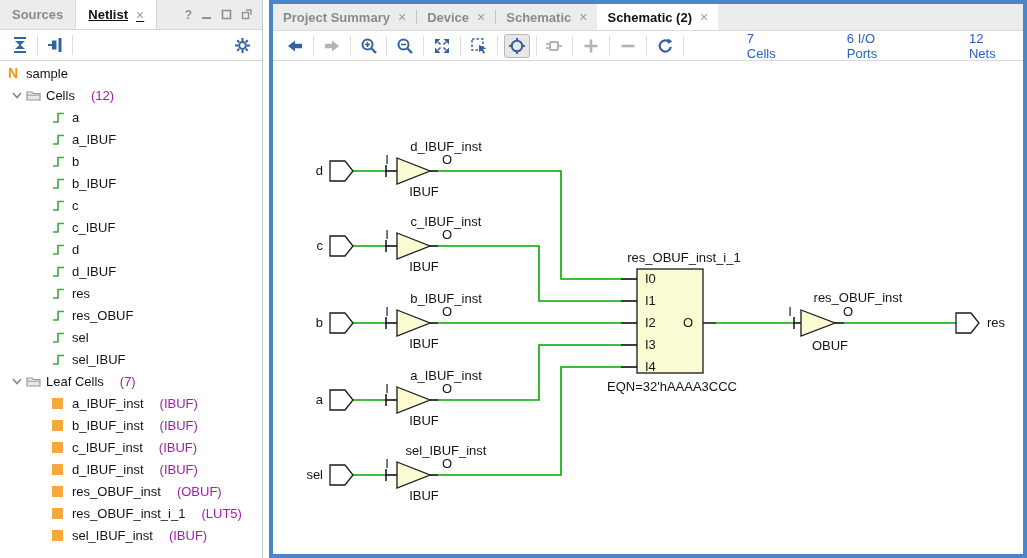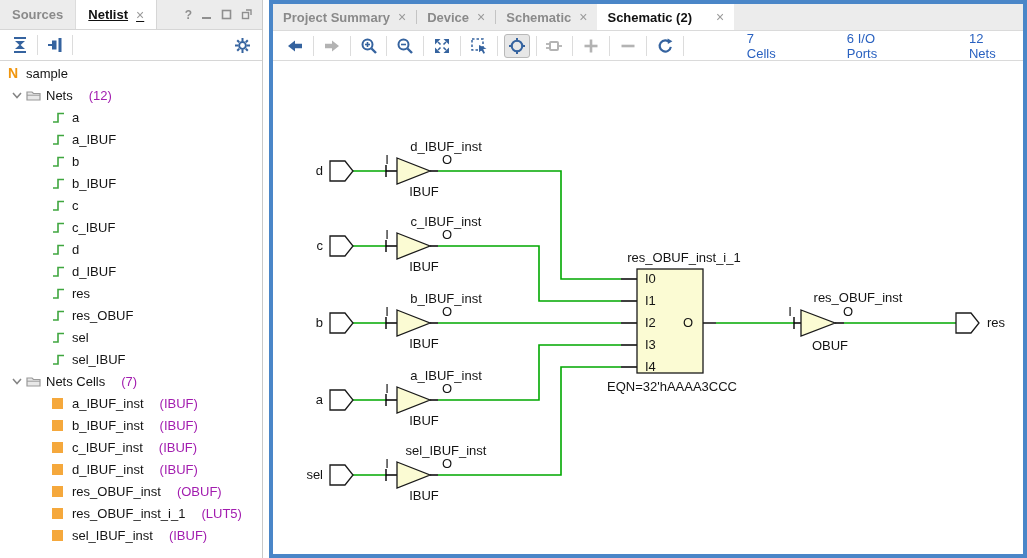--- a/index.html
+++ b/index.html
@@ -39,21 +39,21 @@
   .g-folder { width:20px; display:flex; align-items:center; }
   .item-ic { width:20px; display:flex; align-items:center; }
   .cell-sq { width:11px; height:11px; background:#f5a83c; display:inline-block; margin-right:9px; }
 
   
   .right-panel { position:absolute; left:269px; top:0; width:758px; height:558px;
     border:4px solid #4a86c8; background:#fff; }
   .rp-tabs { height:27px; background:#ececec; border-bottom:1px solid #dadada;
     display:flex; align-items:stretch; font-size:13px; font-weight:bold; }
   .rtab { display:flex; align-items:center; padding:0 10px; color:#8a8a8a; cursor:default; }
-  .rtab.active { background:#fff; color:#111;gap:16px; }
+  .rtab.active { background:#fff; color:#111; }
   .rtab-sep { width:1px; height:14px; background:#c4c4c4; align-self:center; }
   .rp-toolbar { height:30px; border-bottom:1px solid #dadada; display:flex; align-items:center;
     padding:0 10px; background:#fff; }
   .rp-toolbar .tb-sep { margin:0 6px; }
   .pressed-box { border:1px solid #b9b9b9; background:#e7e7e7; border-radius:3px;
     display:flex; align-items:center; justify-content:center; width:26px; height:24px; }
   .stats { display:flex; gap:22px; margin-left:18px; font-size:13px; color:#2961c0; }
   .stat { cursor:pointer;margin-left:39px; }
   .rp-canvas { position:absolute; left:0; top:62px; width:750px; height:488px; background:#fff; }
   .rp-canvas svg { position:absolute; left:0; top:0; }
@@ -146,21 +146,21 @@
           <svg width="10" height="10">
               <polyline points="1,3 5,7.5 9,3" fill="none" stroke="#848484" stroke-width="1.5"></polyline>
             </svg>
         </span>
         <span class="g-folder">
           <svg width="15" height="12">
               <path d="M1,3 L6,3 L7.5,4.5 L14,4.5 L14,11 L1,11 Z" fill="#e8e8e8" stroke="#9a9a9a" stroke-width="1.2"></path>
               <line x1="1" y1="6.2" x2="14" y2="6.2" stroke="#9a9a9a" stroke-width="1"></line>
             </svg>
         </span>
-        <span class="tlabel">Nets</span>
+        <span class="tlabel">Cells</span>
         <span class="tcount">(12)</span>
       </div>
 
       <div class="trow ind-item">
           <span class="item-ic">
             <svg width="13" height="13">
               <polyline points="1,11 6,11 6,2.5 12,2.5" fill="none" stroke="#3fa63f" stroke-width="1.6"></polyline>
             </svg>
           </span>
           <span class="tlabel">a</span>
@@ -259,21 +259,21 @@
           <svg width="10" height="10">
               <polyline points="1,3 5,7.5 9,3" fill="none" stroke="#848484" stroke-width="1.5"></polyline>
             </svg>
         </span>
         <span class="g-folder">
           <svg width="15" height="12">
               <path d="M1,3 L6,3 L7.5,4.5 L14,4.5 L14,11 L1,11 Z" fill="#e8e8e8" stroke="#9a9a9a" stroke-width="1.2"></path>
               <line x1="1" y1="6.2" x2="14" y2="6.2" stroke="#9a9a9a" stroke-width="1"></line>
             </svg>
         </span>
-        <span class="tlabel">Nets Cells</span>
+        <span class="tlabel">Leaf Cells</span>
         <span class="tcount">(7)</span>
       </div>
 
       <div class="trow ind-item">
           <span class="cell-sq"></span>
           <span class="tlabel">a_IBUF_inst</span>
           <span class="ttype">(IBUF)</span>
         </div>
       <div class="trow ind-item">
           <span class="cell-sq"></span>

